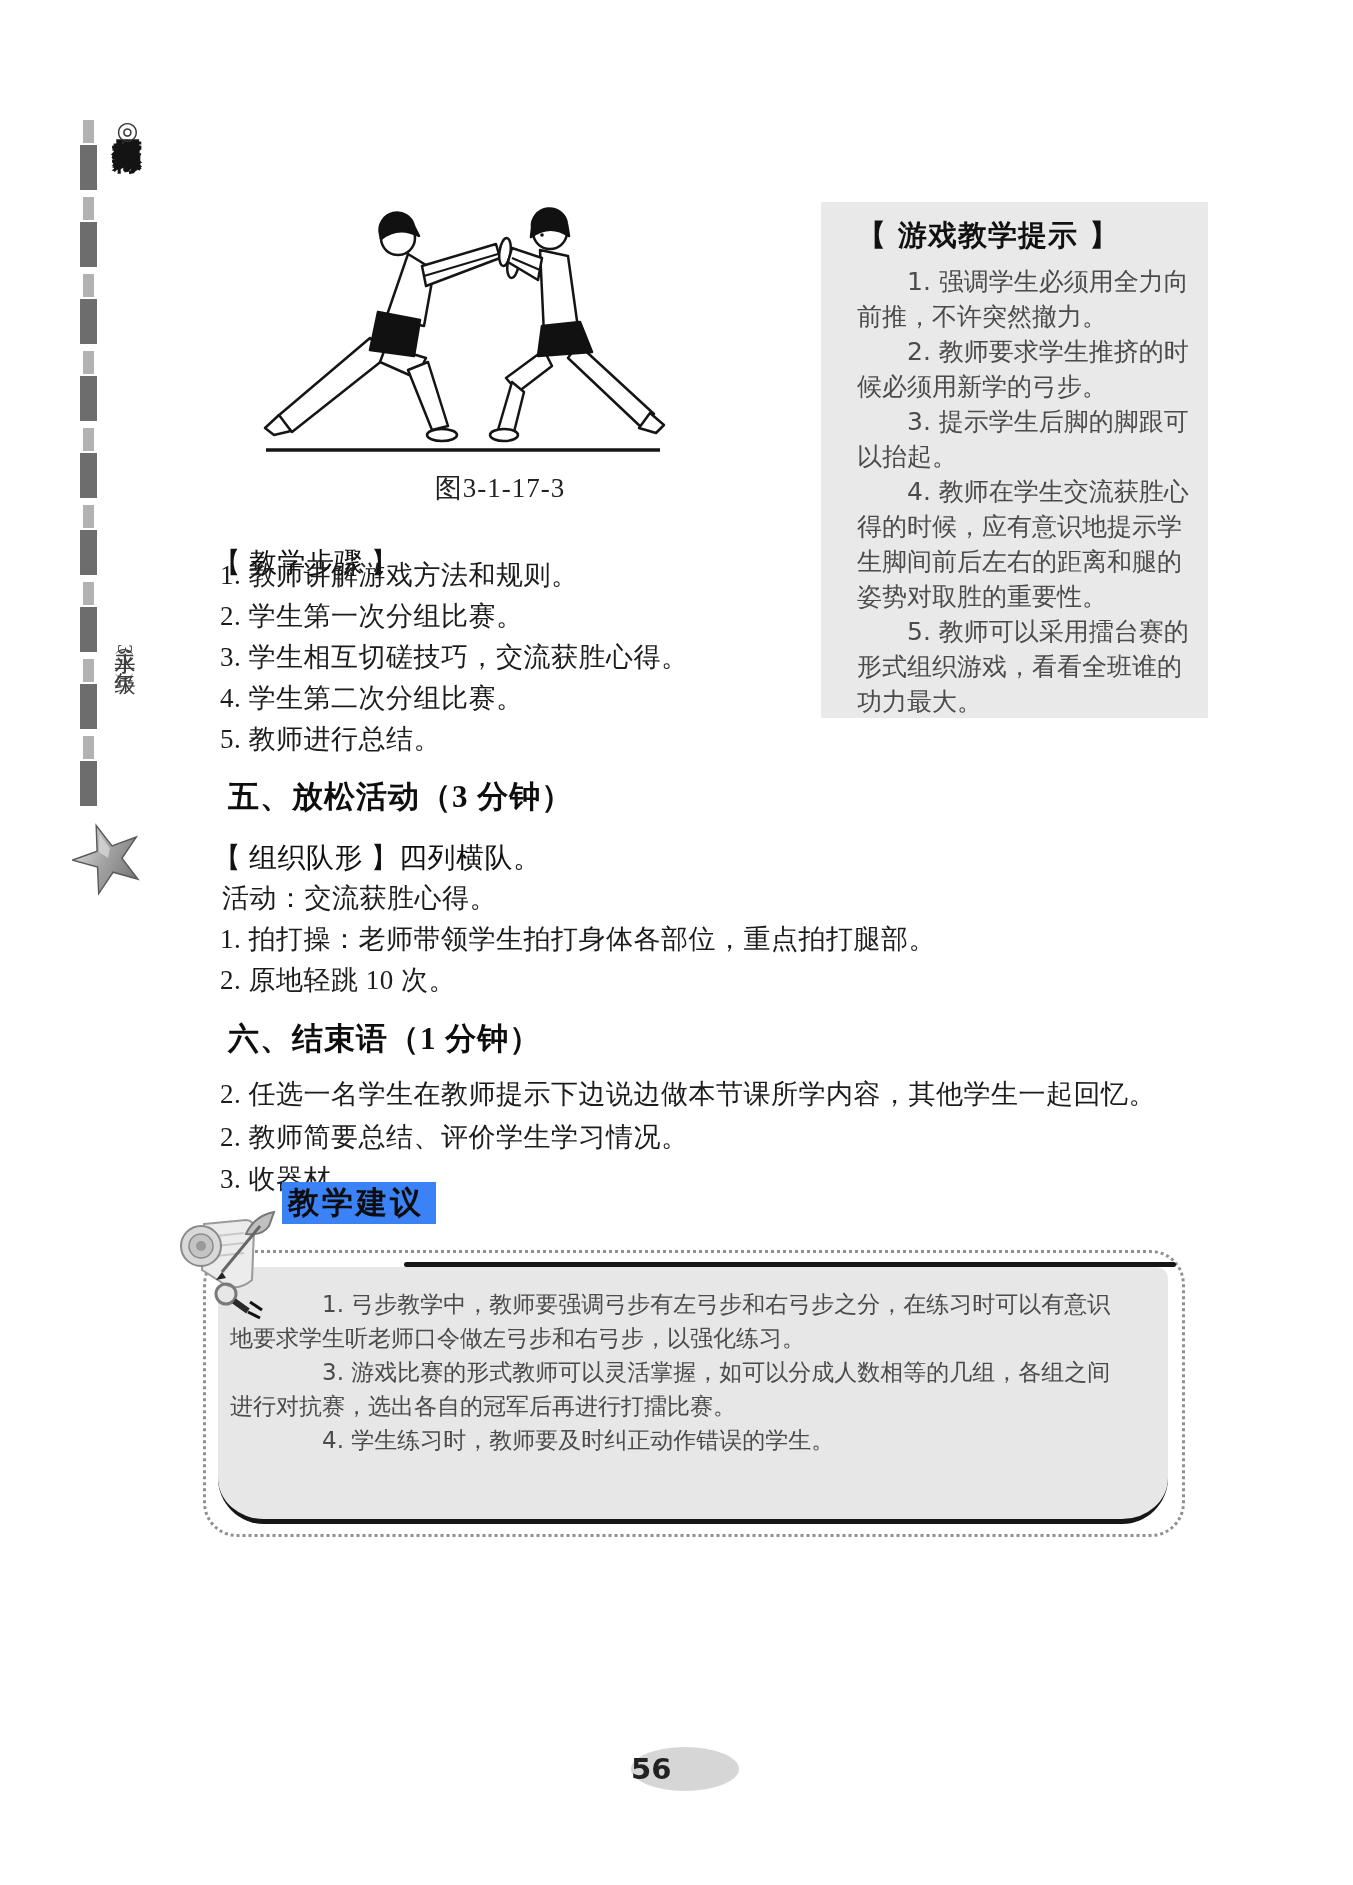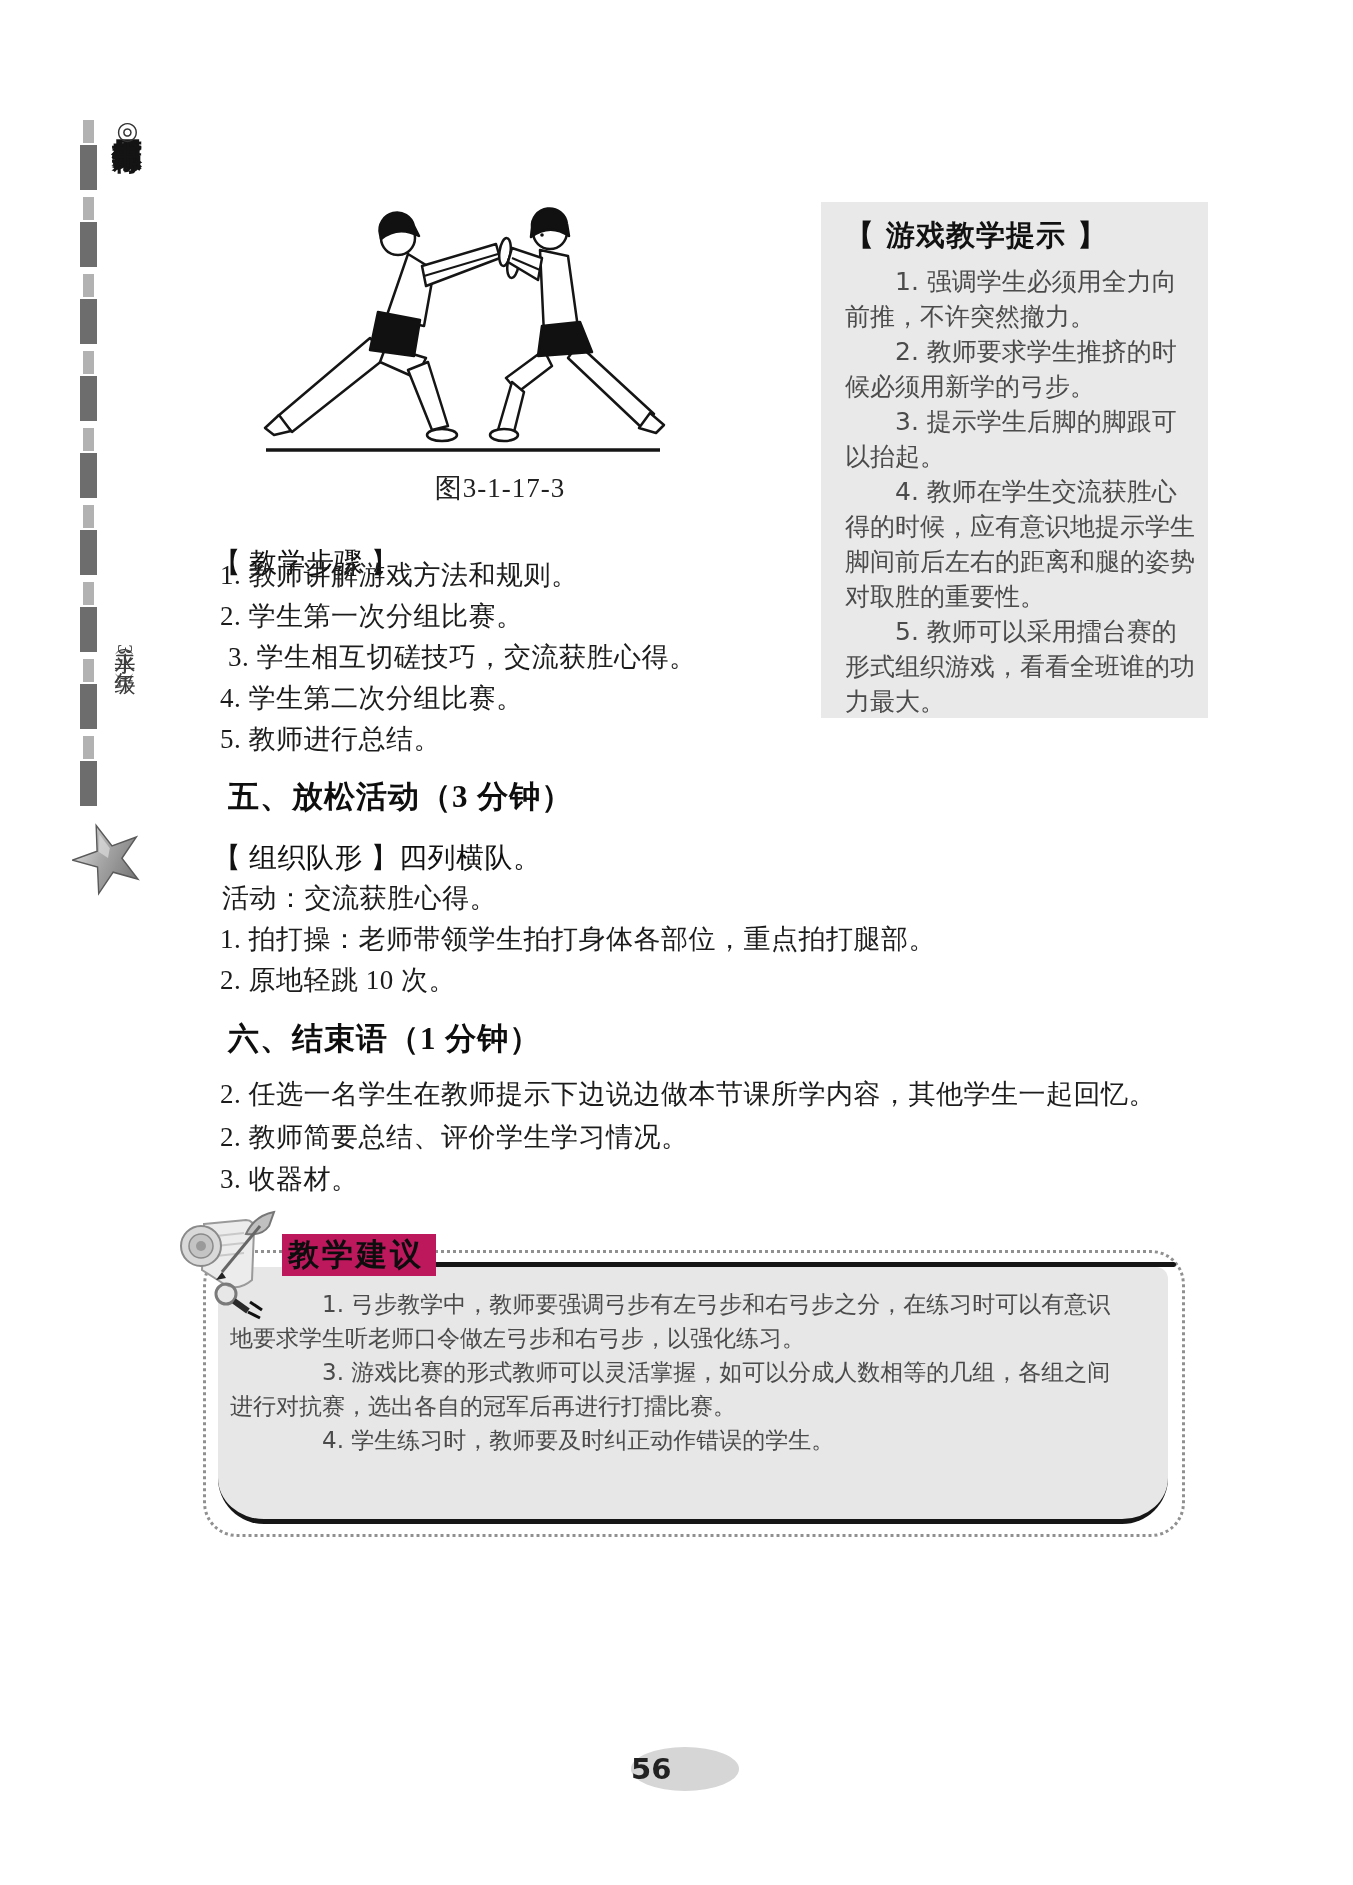--- a/index.html
+++ b/index.html
@@ -24,30 +24,30 @@
   .hbracket{position:absolute;font-size:28px;color:#111;letter-spacing:0.5px;white-space:nowrap;}
   .secHead{position:absolute;font-size:31px;font-weight:bold;color:#0e0e0e;letter-spacing:1px;white-space:nowrap;}
   .caption{position:absolute;left:300px;top:470px;width:400px;text-align:center;
       font-size:27px;color:#222;letter-spacing:1px;}
 
   
   .figure{position:absolute;left:262px;top:192px;}
 
   
   .tipbox{position:absolute;left:821px;top:202px;width:387px;height:516px;background:#e9e9e9;
-      box-sizing:border-box;padding:14px 12px 0 24px;
+      box-sizing:border-box;padding:14px 12px 0 36px;
       font-family:"DejaVu Sans","Liberation Sans",sans-serif;}
   .tipbox h3{margin:0 0 8px 0;font-size:29px;font-weight:bold;color:#111;letter-spacing:1px;}
   .tipbox p{margin:0;font-size:25px;line-height:35px;color:#4b4b4b;text-indent:2em;letter-spacing:0;}
 
   
   .sg-dotted{position:absolute;left:203px;top:1250px;width:982px;height:287px;
       border:3px dotted #909090;border-radius:34px;box-sizing:border-box;}
-  .sg-title{position:absolute;left:282px;top:1234px;font-size:31px;font-weight:bold;color:#0d0d0d;
-      letter-spacing:3px;background:#be185d;padding:0 12px 0 6px;z-index:3;white-space:nowrap;}
+  .sg-title{position:absolute;left:282px;top:1182px;font-size:31px;font-weight:bold;color:#0d0d0d;
+      letter-spacing:3px;background:#3b82f6;padding:0 12px 0 6px;z-index:3;white-space:nowrap;}
   .sg-topline{position:absolute;left:404px;top:1262px;width:772px;height:5px;background:#161616;border-radius:3px;z-index:2;}
   .sg-gray{position:absolute;left:218px;top:1267px;width:950px;height:257px;background:#e7e7e7;
       border-radius:28px 12px 46px 46px;border-bottom:5px solid #161616;box-sizing:border-box;
       padding:20px 38px 0 12px;z-index:1;font-family:"DejaVu Sans","Liberation Sans",sans-serif;}
   .sg-gray p{margin:0;font-size:23px;line-height:34px;color:#4b4b4b;text-indent:4em;}
   .sg-icon{position:absolute;left:170px;top:1206px;z-index:4;}
 
   
   .pagenum{position:absolute;left:631px;top:1747px;width:108px;height:44px;border-radius:50%;
       background:#d6d6d6;text-align:left;line-height:44px;
@@ -157,21 +157,21 @@
     <p>1. 强调学生必须用全力向前推，不许突然撤力。</p>
     <p>2. 教师要求学生推挤的时候必须用新学的弓步。</p>
     <p>3. 提示学生后脚的脚跟可以抬起。</p>
     <p>4. 教师在学生交流获胜心得的时候，应有意识地提示学生脚间前后左右的距离和腿的姿势对取胜的重要性。</p>
     <p>5. 教师可以采用擂台赛的形式组织游戏，看看全班谁的功力最大。</p>
   </aside>
 
   <div class="hbracket" style="left:213px;top:544px;">【 教学步骤 】</div>
   <div class="bodyline" style="left:220px;top:557px;">1. 教师讲解游戏方法和规则。</div>
   <div class="bodyline" style="left:220px;top:598px;">2. 学生第一次分组比赛。</div>
-  <div class="bodyline" style="left:220px;top:639px;margin-left:8px;">3. 学生相互切磋技巧，交流获胜心得。</div>
+  <div class="bodyline" style="left:220px;top:639px;">3. 学生相互切磋技巧，交流获胜心得。</div>
   <div class="bodyline" style="left:220px;top:680px;">4. 学生第二次分组比赛。</div>
   <div class="bodyline" style="left:220px;top:721px;">5. 教师进行总结。</div>
 
   <div class="secHead" style="left:228px;top:776px;">五、放松活动（3 分钟）</div>
   <div class="hbracket" style="left:213px;top:839px;">【 组织队形 】四列横队。</div>
   <div class="bodyline" style="left:222px;top:880px;">活动：交流获胜心得。</div>
   <div class="bodyline" style="left:220px;top:921px;">1. 拍打操：老师带领学生拍打身体各部位，重点拍打腿部。</div>
   <div class="bodyline" style="left:220px;top:962px;">2. 原地轻跳 10 次。</div>
 
   <div class="secHead" style="left:228px;top:1018px;">六、结束语（1 分钟）</div>

